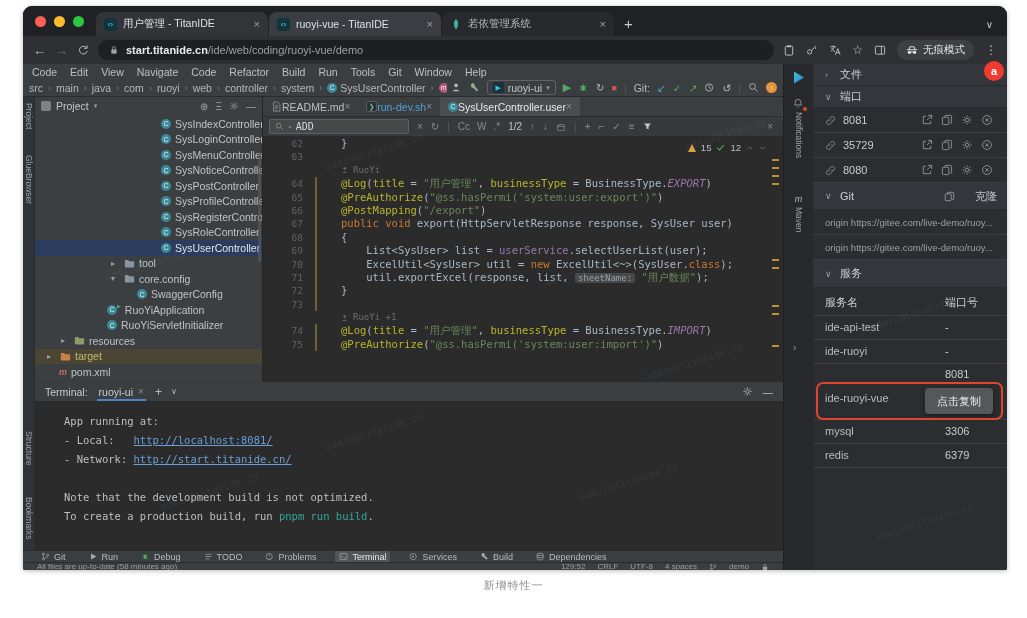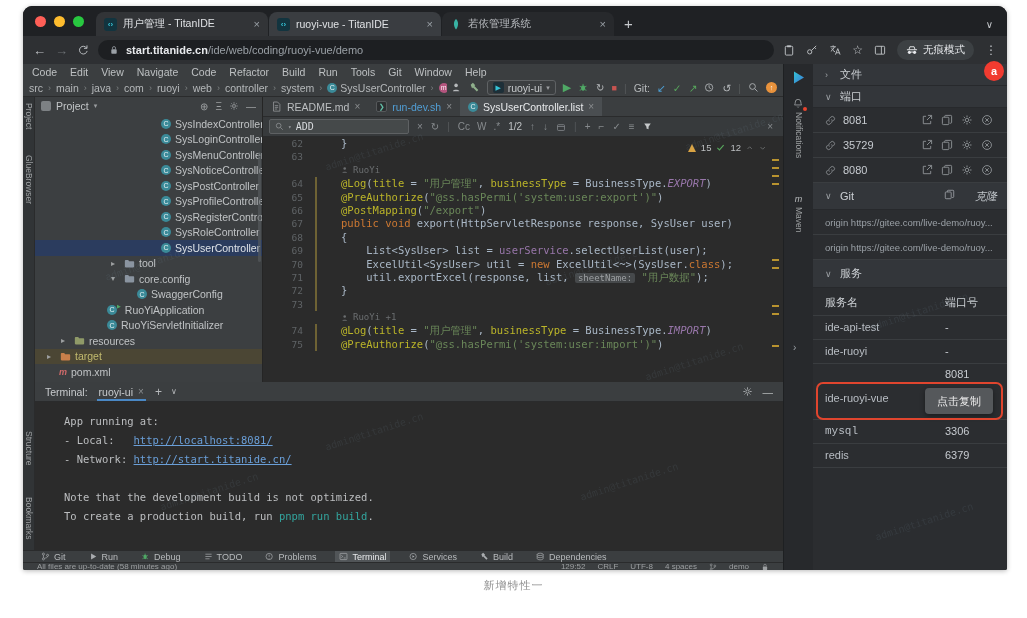--- a/index.html
+++ b/index.html
@@ -76,21 +76,21 @@
   .tree-row.exc { background:#4b4634; }
   .tree-row.exc .lbl { color:#c2ba6e; }
   .chev { width:9px; font-size:8px; color:#9da0a2; flex:0 0 auto; }
   .ic-m { color:#cf6a6a; font-weight:bold; font-size:9px; font-style:italic; }
   .proj-scroll { position:absolute; right:1px; top:55px; width:3px; height:110px;
                  background:#595d60; border-radius:2px; opacity:.6; }
 
   
   .editor { position:absolute; left:240px; top:91px; width:520px; height:285px; background:#2b2b2b; }
   .etabs { height:20px; background:#3b3e40; border-bottom:1px solid #2a2b2c; display:flex; }
-  .etab { display:flex; align-items:center; gap:5px; padding:0 8px; font-size:10.5px; color:#bcbfc1; }
+  .etab { display:flex; align-items:center; padding:0 8px; font-size:10.5px; color:#bcbfc1; }
   .etab.act { background:#4a4e51; color:#e8eaec; }
   .etab .tx { color:#8b8e90; font-size:10px; }
   .etab.mod .elbl { color:#519fd6; }
   .ic-sh { width:11px; height:11px; background:#2d2f31; border:1px solid #55585a; border-radius:2px;
            color:#62c0a8; font-size:7px; display:flex; align-items:center; justify-content:center;}
   .searchbar { height:20px; background:#373a3c; border-bottom:1px solid #2a2b2c; display:flex;
                align-items:center; gap:8px; padding:0 6px; font-size:10px; color:#878b8e; }
   .sfield { width:140px; height:15px; background:#45494a; border:1px solid #5e6163; border-radius:2px;
             display:flex; align-items:center; gap:4px; padding:0 5px; color:#d7dadd;
             font-family:"DejaVu Sans Mono", monospace; font-size:10px; }
@@ -159,21 +159,21 @@
   .rp-row { position:absolute; left:0; width:100%; border-bottom:1px solid #3a3d40;
             display:flex; align-items:center; padding-left:12px; gap:7px; color:#c7cbd0; }
   .rp-icons { position:absolute; right:14px; display:flex; gap:8px; color:#8e9296; }
   .rp-origin { position:absolute; left:0; width:100%; border-bottom:1px solid #3a3d40;
                display:flex; align-items:center; padding:0 4px 0 12px; font-size:9.5px; color:#9aa0a6;
                white-space:nowrap; overflow:hidden; }
   .svc-name { position:absolute; left:12px; color:#b9bec4; font-size:11px; }
   .svc-port { position:absolute; left:132px; color:#c7cbd0; font-size:11px; }
   .svc-row { position:absolute; left:0; width:100%; border-bottom:1px solid #3a3d40; }
   .tblhead { color:#ced2d6; font-weight:normal; }
-  .clonebtn { position:absolute; right:10px; display:flex; align-items:flex-start; gap:20px; color:#c2c7cc;font-style:italic;}
+  .clonebtn { position:absolute; right:10px; display:flex; align-items:center; gap:20px; color:#c2c7cc;}
   .tooltip { position:absolute; background:#55585b; color:#ececec; border-radius:4px;
              font-size:11px; display:flex; align-items:center; justify-content:center;
              box-shadow:0 2px 5px rgba(0,0,0,.4); }
   .redbox { position:absolute; border:2.5px solid #e0452e; border-radius:7px; pointer-events:none; z-index:5;}
   .avatar { position:absolute; left:171px; top:-3px; width:20px; height:20px; border-radius:50%;
             background:#f13b30; color:#fff; font-size:11px; font-weight:bold;
             display:flex; align-items:center; justify-content:center; z-index:6; }
 
   .caption { position:absolute; left:0; top:578px; width:100%; text-align:center;
              font-size:11px; color:#8e8e8e; letter-spacing:1px; }
@@ -516,21 +516,21 @@
             <span class="elbl">README.md</span>
             <span class="tx">×</span>
           </div>
           <div class="etab mod">
             <span class="ic-sh">❯</span>
             <span class="elbl">run-dev.sh</span>
             <span class="tx">×</span>
           </div>
           <div class="etab act">
             <span class="ic-class">C</span>
-            <span class="elbl">SysUserController.list</span>
+            <span class="elbl">SysUserController.user</span>
             <span class="tx">×</span>
           </div>
         </div>
       <div class="searchbar">
         <span class="sfield">
           <span id="ic-mag2">
               <svg width="9" height="9" viewBox="0 0 13 13" style="color:#9a9da0">
                 <circle cx="5.3" cy="5.3" r="3.4" fill="none" stroke="currentColor"></circle>
                 <path d="M8 8l3.2 3.2" stroke="currentColor"></path>
               </svg>
@@ -1001,21 +1001,21 @@
       <div id="svcrows">
           <div class="svc-row" style="top: 252px; height: 24px;">
             <span class="svc-name" style="top: 5px;">ide-api-test</span>
             <span class="svc-port" style="top: 5px;">-</span>
           </div>
           <div class="svc-row" style="top: 276px; height: 24px;">
             <span class="svc-name" style="top: 5px;">ide-ruoyi</span>
             <span class="svc-port" style="top: 5px;">-</span>
           </div>
           <div class="svc-row" style="top: 356px; height: 24px;">
-            <span class="svc-name" style="top: 5px; font-family: Liberation Mono, monospace;">mysql</span>
+            <span class="svc-name" style="top: 5px;">mysql</span>
             <span class="svc-port" style="top: 5px;">3306</span>
           </div>
           <div class="svc-row" style="top: 380px; height: 24px;">
             <span class="svc-name" style="top: 5px;">redis</span>
             <span class="svc-port" style="top: 5px;">6379</span>
           </div>
         </div>
 
       <div class="svc-row" style="top:300px;height:56px">
         <span class="svc-port" style="top:4px">8081</span>

